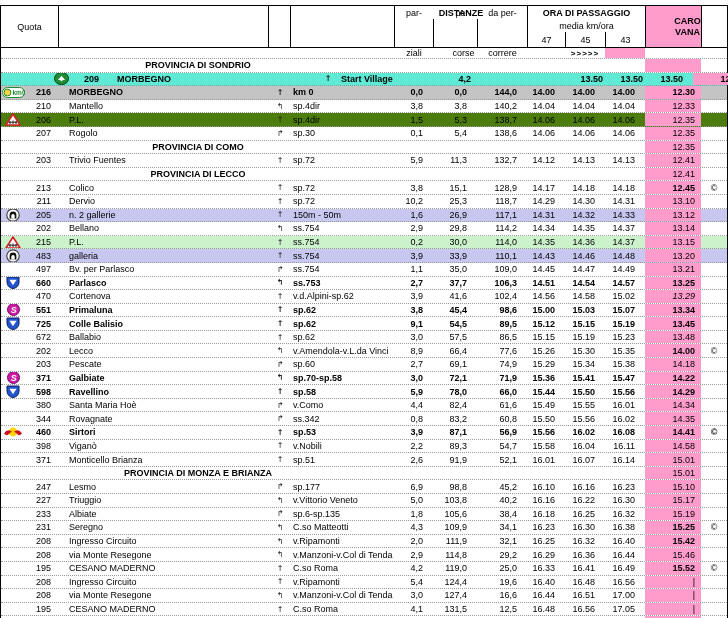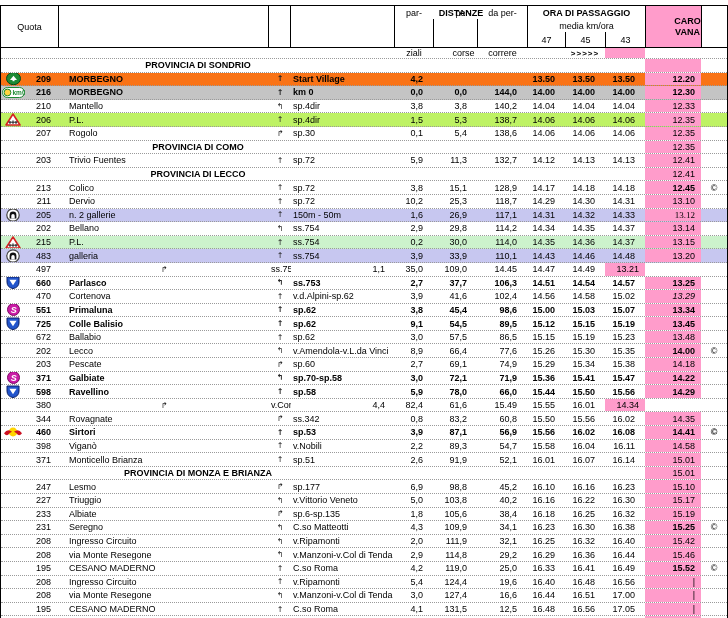--- a/index.html
+++ b/index.html
@@ -93,21 +93,21 @@
     <span class="c c-prov">PROVINCIA DI SONDRIO</span>
     <span class="c c-num"></span>
     <span class="c c-num"></span>
     <span class="c c-num"></span>
     <span class="c c-num"></span>
     <span class="c c-num"></span>
     <span class="c c-num"></span>
     <span class="c c-car" style="background: rgb(255, 156, 203);"></span>
     <span class="c c-flag"></span>
   </div>
-        <div class="grid row bold" style="background: #f97316;">
+        <div class="grid row bold" style="background: #5eead4; padding-left: 48px;">
     <span class="c c-icon">
             <svg width="15" height="13" viewBox="0 0 15 13">
               <ellipse cx="7.5" cy="6.5" rx="7" ry="6.2" fill="#1d8a34" stroke="#0a4718"></ellipse>
               <path d="M4 8 L7.5 3.8 L11 8 Z" fill="#fff"></path>
               <rect x="6.5" y="6.2" width="2" height="3" fill="#fff"></rect>
             </svg>
           </span>
     <span class="c c-quota">209</span>
     <span class="c c-name">MORBEGNO</span>
     <span class="c c-dir">↑</span>
@@ -150,21 +150,21 @@
     <span class="c c-road">sp.4dir</span>
     <span class="c c-num">3,8</span>
     <span class="c c-num">3,8</span>
     <span class="c c-num">140,2</span>
     <span class="c c-num">14.04</span>
     <span class="c c-num">14.04</span>
     <span class="c c-num">14.04</span>
     <span class="c c-car" style="background: rgb(255, 156, 203);">12.33</span>
     <span class="c c-flag"></span>
   </div>
-        <div class="grid row" style="background: #bef264;">
+        <div class="grid row" style="background: #4d7c0f;">
     <span class="c c-icon">
             <svg width="16" height="13" viewBox="0 0 16 13">
               <path d="M8 1 L15 12 L1 12 Z" fill="#fff" stroke="#d42222" stroke-width="1.6" stroke-linejoin="round"></path>
               <g stroke="#111" stroke-width="0.9">
                 <line x1="5" y1="11" x2="5" y2="8"></line>
                 <line x1="8" y1="11" x2="8" y2="7.4"></line>
                 <line x1="11" y1="11" x2="11" y2="8"></line>
                 <line x1="3.6" y1="9.2" x2="12.4" y2="9.2"></line>
               </g>
             </svg>
@@ -275,21 +275,21 @@
     <span class="c c-quota">205</span>
     <span class="c c-name">n. 2 gallerie</span>
     <span class="c c-dir">↑</span>
     <span class="c c-road">150m - 50m</span>
     <span class="c c-num">1,6</span>
     <span class="c c-num">26,9</span>
     <span class="c c-num">117,1</span>
     <span class="c c-num">14.31</span>
     <span class="c c-num">14.32</span>
     <span class="c c-num">14.33</span>
-    <span class="c c-car" style="background: rgb(255, 156, 203); font-family: Liberation Serif, serif;">13.12</span>
+    <span class="c c-car" style="background: rgb(255, 156, 203);">13.12</span>
     <span class="c c-flag"></span>
   </div>
         <div class="grid row">
     <span class="c c-icon"></span>
     <span class="c c-quota">202</span>
     <span class="c c-name">Bellano</span>
     <span class="c c-dir">↰</span>
     <span class="c c-road">ss.754</span>
     <span class="c c-num">2,9</span>
     <span class="c c-num">29,8</span>
@@ -342,20 +342,21 @@
     <span class="c c-num">110,1</span>
     <span class="c c-num">14.43</span>
     <span class="c c-num">14.46</span>
     <span class="c c-num">14.48</span>
     <span class="c c-car" style="background: rgb(255, 156, 203);">13.20</span>
     <span class="c c-flag"></span>
   </div>
         <div class="grid row">
     <span class="c c-icon"></span>
     <span class="c c-quota">497</span>
+    <span class="c c-name">Bv. per Parlasco</span>
     <span class="c c-dir">↱</span>
     <span class="c c-road">ss.754</span>
     <span class="c c-num">1,1</span>
     <span class="c c-num">35,0</span>
     <span class="c c-num">109,0</span>
     <span class="c c-num">14.45</span>
     <span class="c c-num">14.47</span>
     <span class="c c-num">14.49</span>
     <span class="c c-car" style="background: rgb(255, 156, 203);">13.21</span>
     <span class="c c-flag"></span>
@@ -516,20 +517,21 @@
     <span class="c c-num">66,0</span>
     <span class="c c-num">15.44</span>
     <span class="c c-num">15.50</span>
     <span class="c c-num">15.56</span>
     <span class="c c-car" style="background: rgb(255, 156, 203);">14.29</span>
     <span class="c c-flag"></span>
   </div>
         <div class="grid row">
     <span class="c c-icon"></span>
     <span class="c c-quota">380</span>
+    <span class="c c-name">Santa Maria Hoè</span>
     <span class="c c-dir">↱</span>
     <span class="c c-road">v.Como</span>
     <span class="c c-num">4,4</span>
     <span class="c c-num">82,4</span>
     <span class="c c-num">61,6</span>
     <span class="c c-num">15.49</span>
     <span class="c c-num">15.55</span>
     <span class="c c-num">16.01</span>
     <span class="c c-car" style="background: rgb(255, 156, 203);">14.34</span>
     <span class="c c-flag"></span>
@@ -676,21 +678,21 @@
     <span class="c c-quota">208</span>
     <span class="c c-name">Ingresso Circuito</span>
     <span class="c c-dir">↰</span>
     <span class="c c-road">v.Ripamonti</span>
     <span class="c c-num">2,0</span>
     <span class="c c-num">111,9</span>
     <span class="c c-num">32,1</span>
     <span class="c c-num">16.25</span>
     <span class="c c-num">16.32</span>
     <span class="c c-num">16.40</span>
-    <span class="c c-car" style="background: rgb(255, 156, 203);">15.42</span>
+    <span class="c c-car" style="background: rgb(255, 156, 203); font-weight: bold;">15.42</span>
     <span class="c c-flag"></span>
   </div>
         <div class="grid row">
     <span class="c c-icon"></span>
     <span class="c c-quota">208</span>
     <span class="c c-name">via Monte Resegone</span>
     <span class="c c-dir">↰</span>
     <span class="c c-road">v.Manzoni-v.Col di Tenda</span>
     <span class="c c-num">2,9</span>
     <span class="c c-num">114,8</span>

